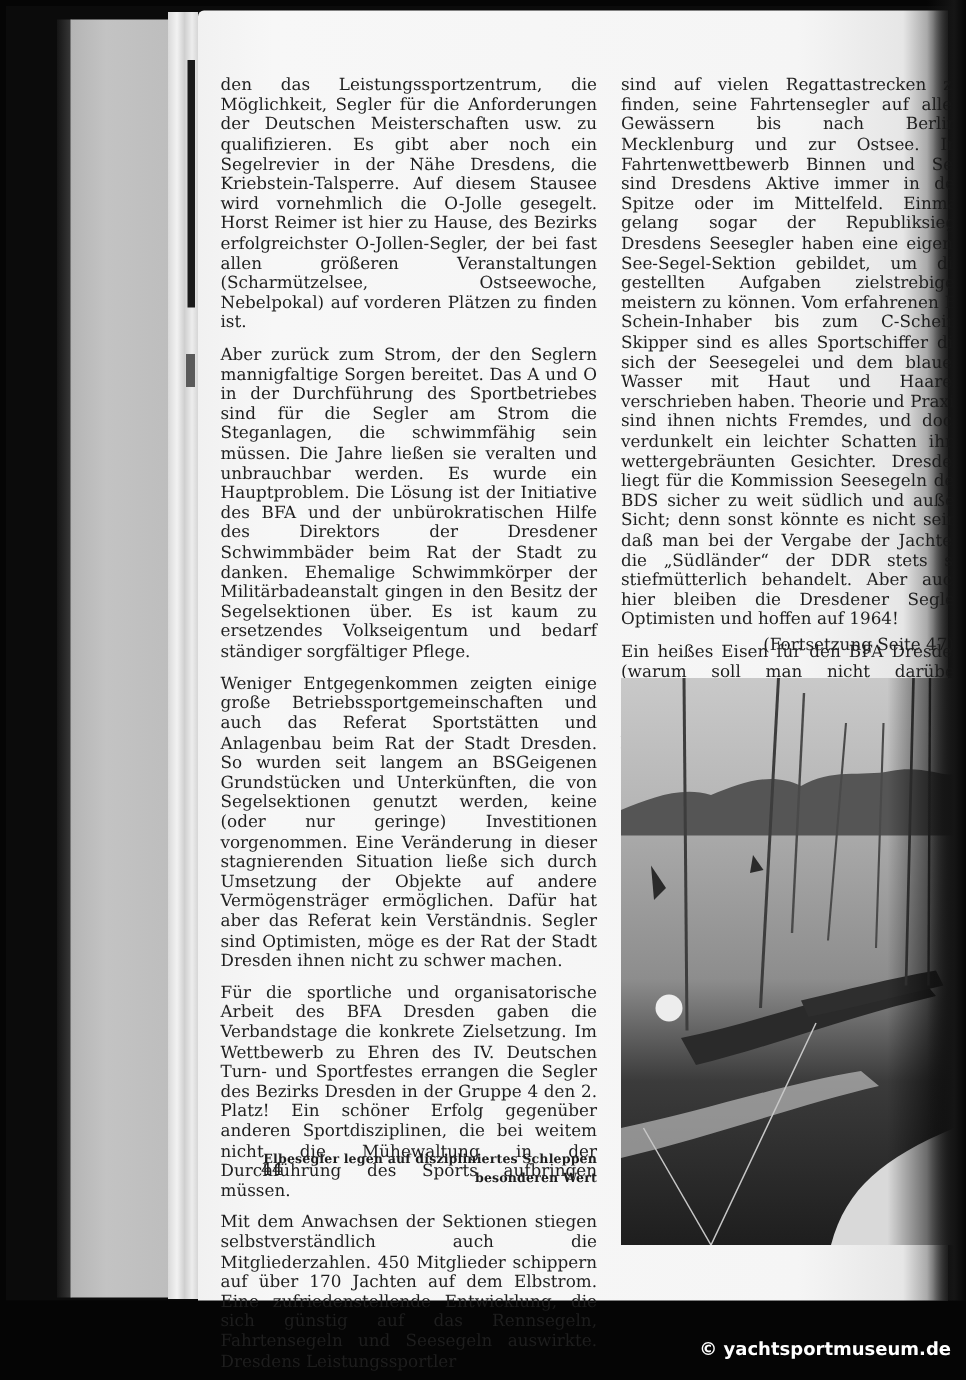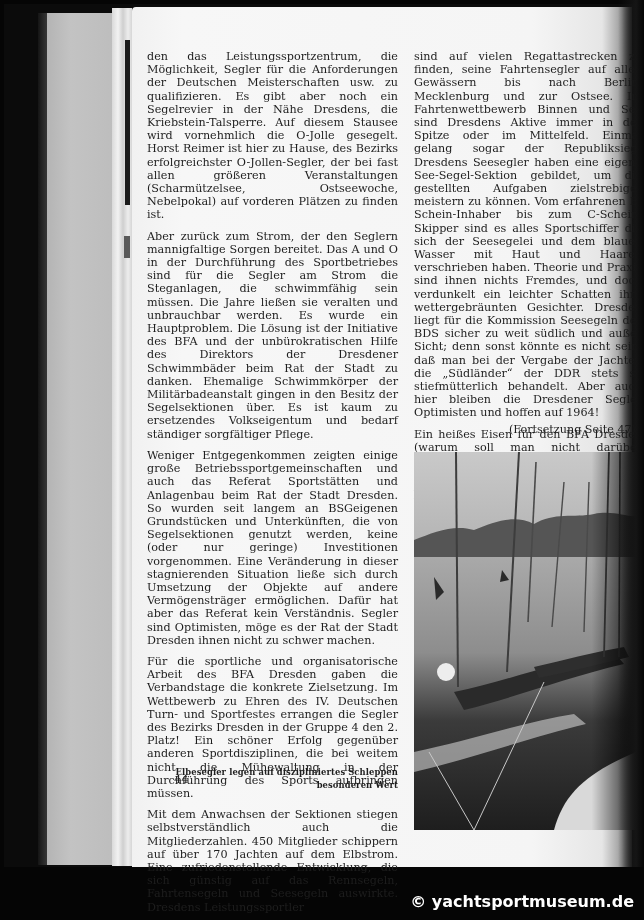--- a/index.html
+++ b/index.html
@@ -62,21 +62,21 @@
   .page-number {
     position:absolute; left:174px; top:772px; font-size:11.5px; color:#1e1e1e;
   }
   .photo {
     position:absolute; left:414px; top:452px; width:222px; height:378px;
     overflow:hidden; background:#777;
   }
   .photo svg { display:block; }
   .watermark {
     position:absolute; right:10px; top:892px;
-    font-family:"DejaVu Sans", sans-serif; font-size:16px; font-weight:bold; color:#ffffff;
+    font-family:"DejaVu Sans", sans-serif; font-size:12px; font-weight:bold; color:#ffffff;
   }
 </style>
 </head>
 <body>
 
 <div class="scan-frame"></div>
 <div class="left-dark-strip"></div>
 <div class="left-page-edge"></div>
 <div class="page"></div>
 <div class="spine-pages"></div>

